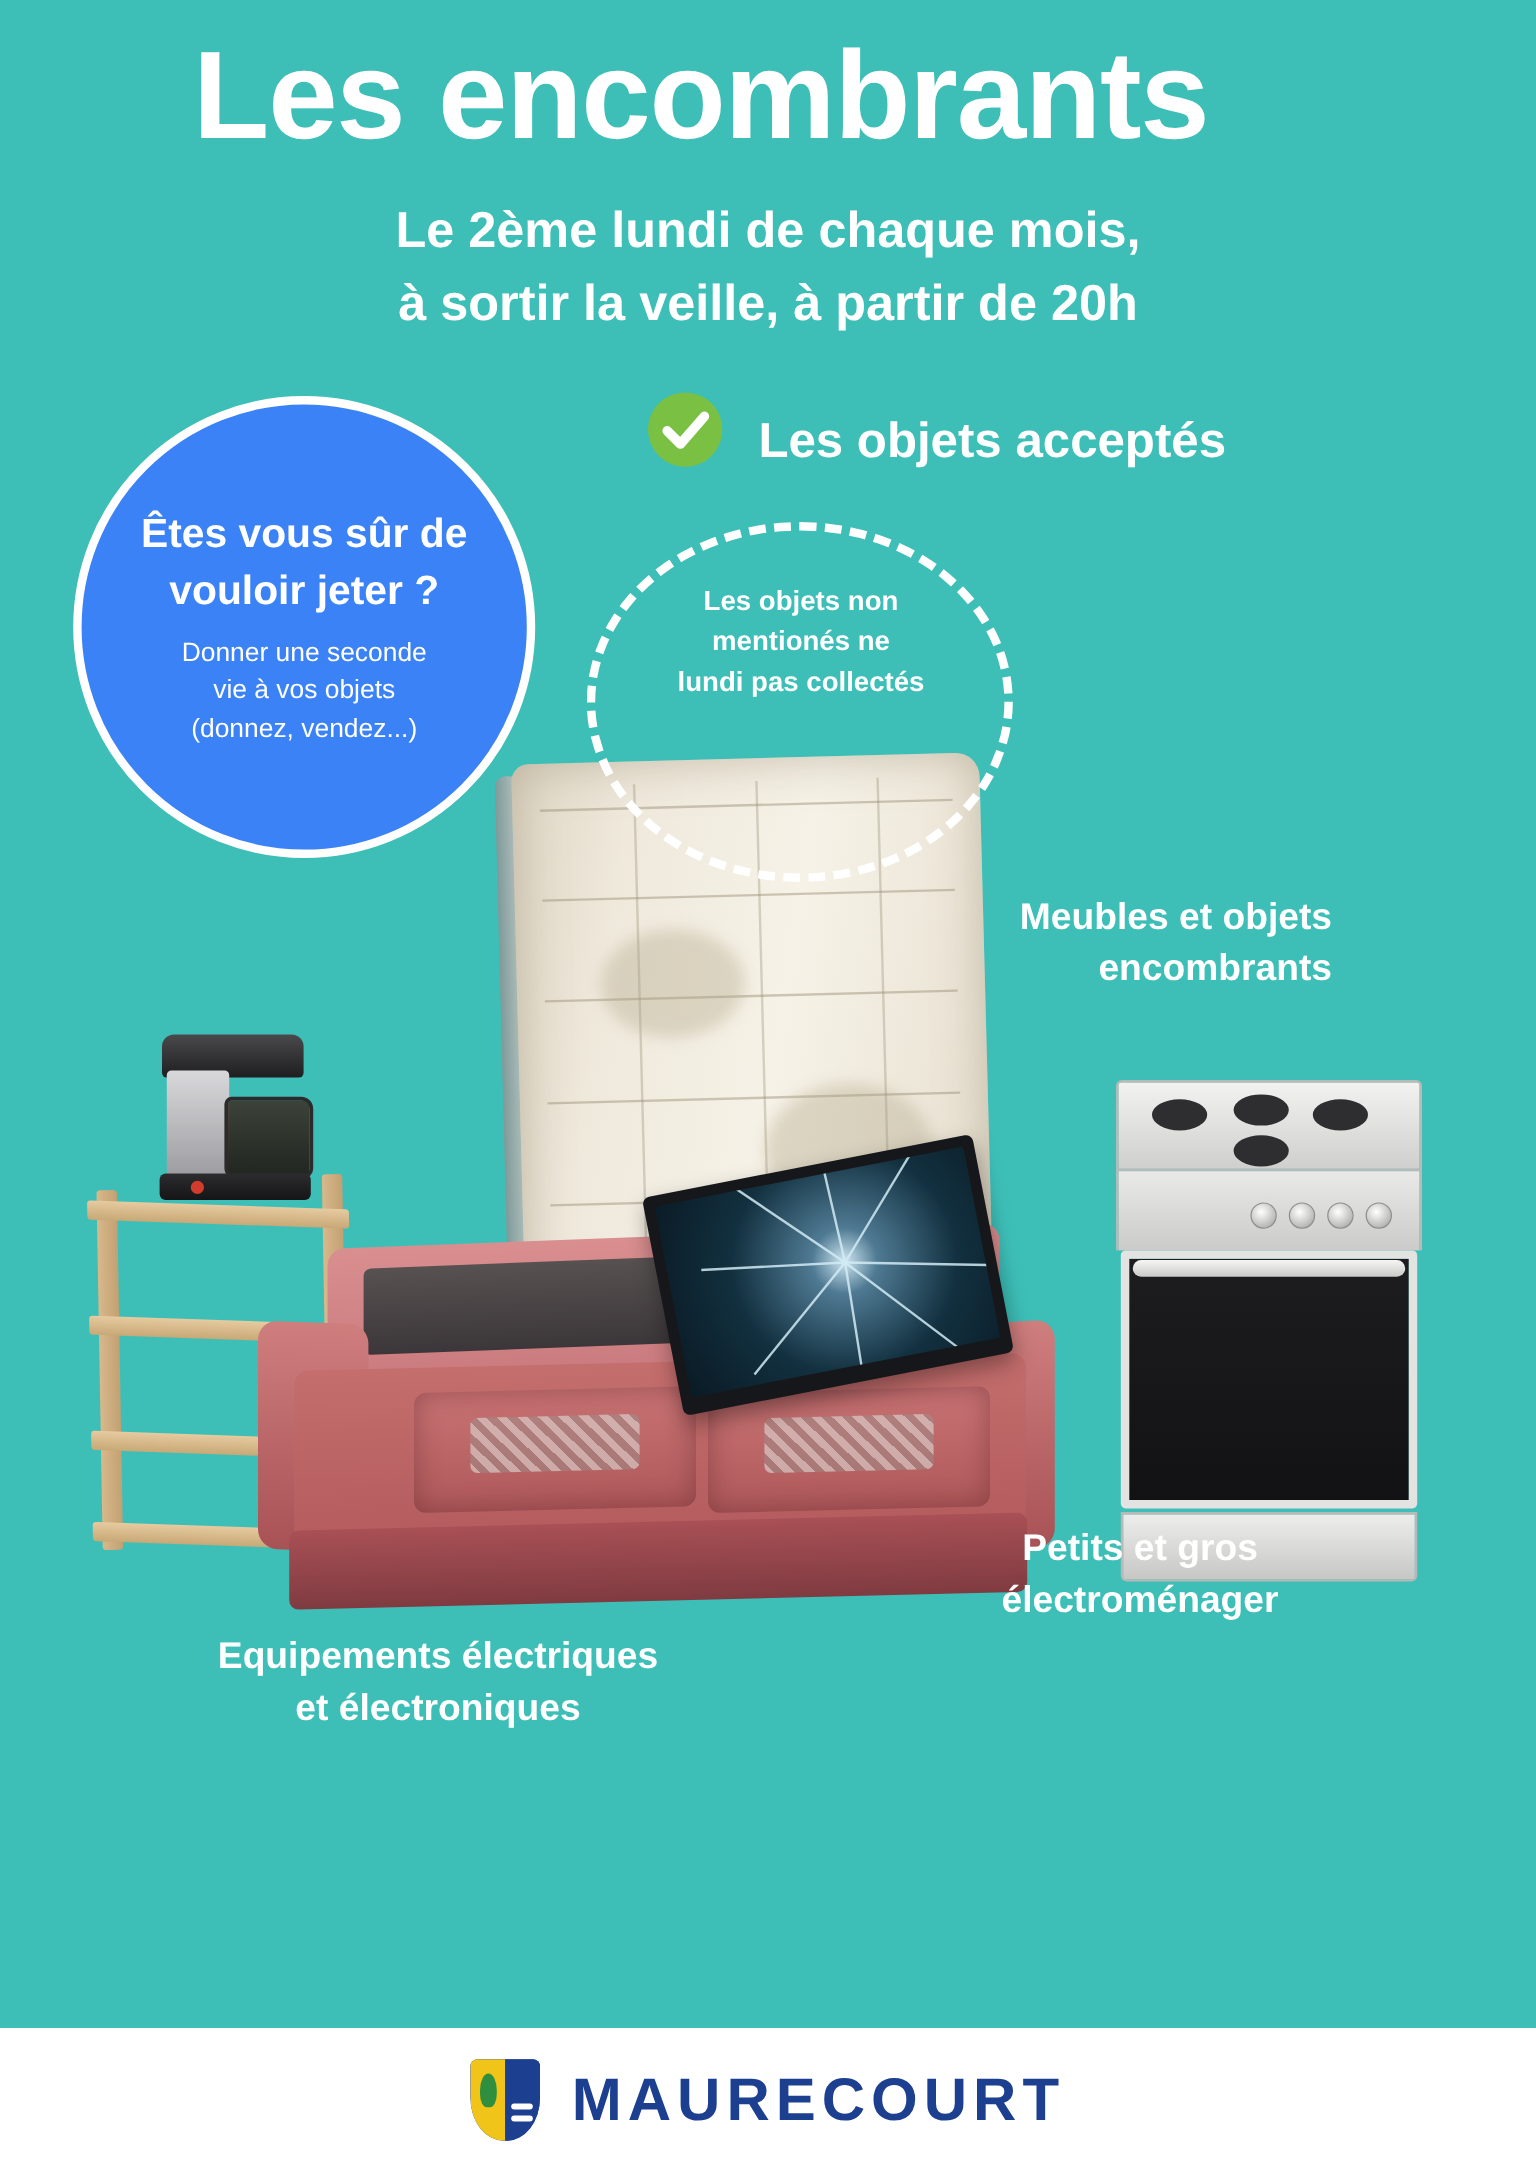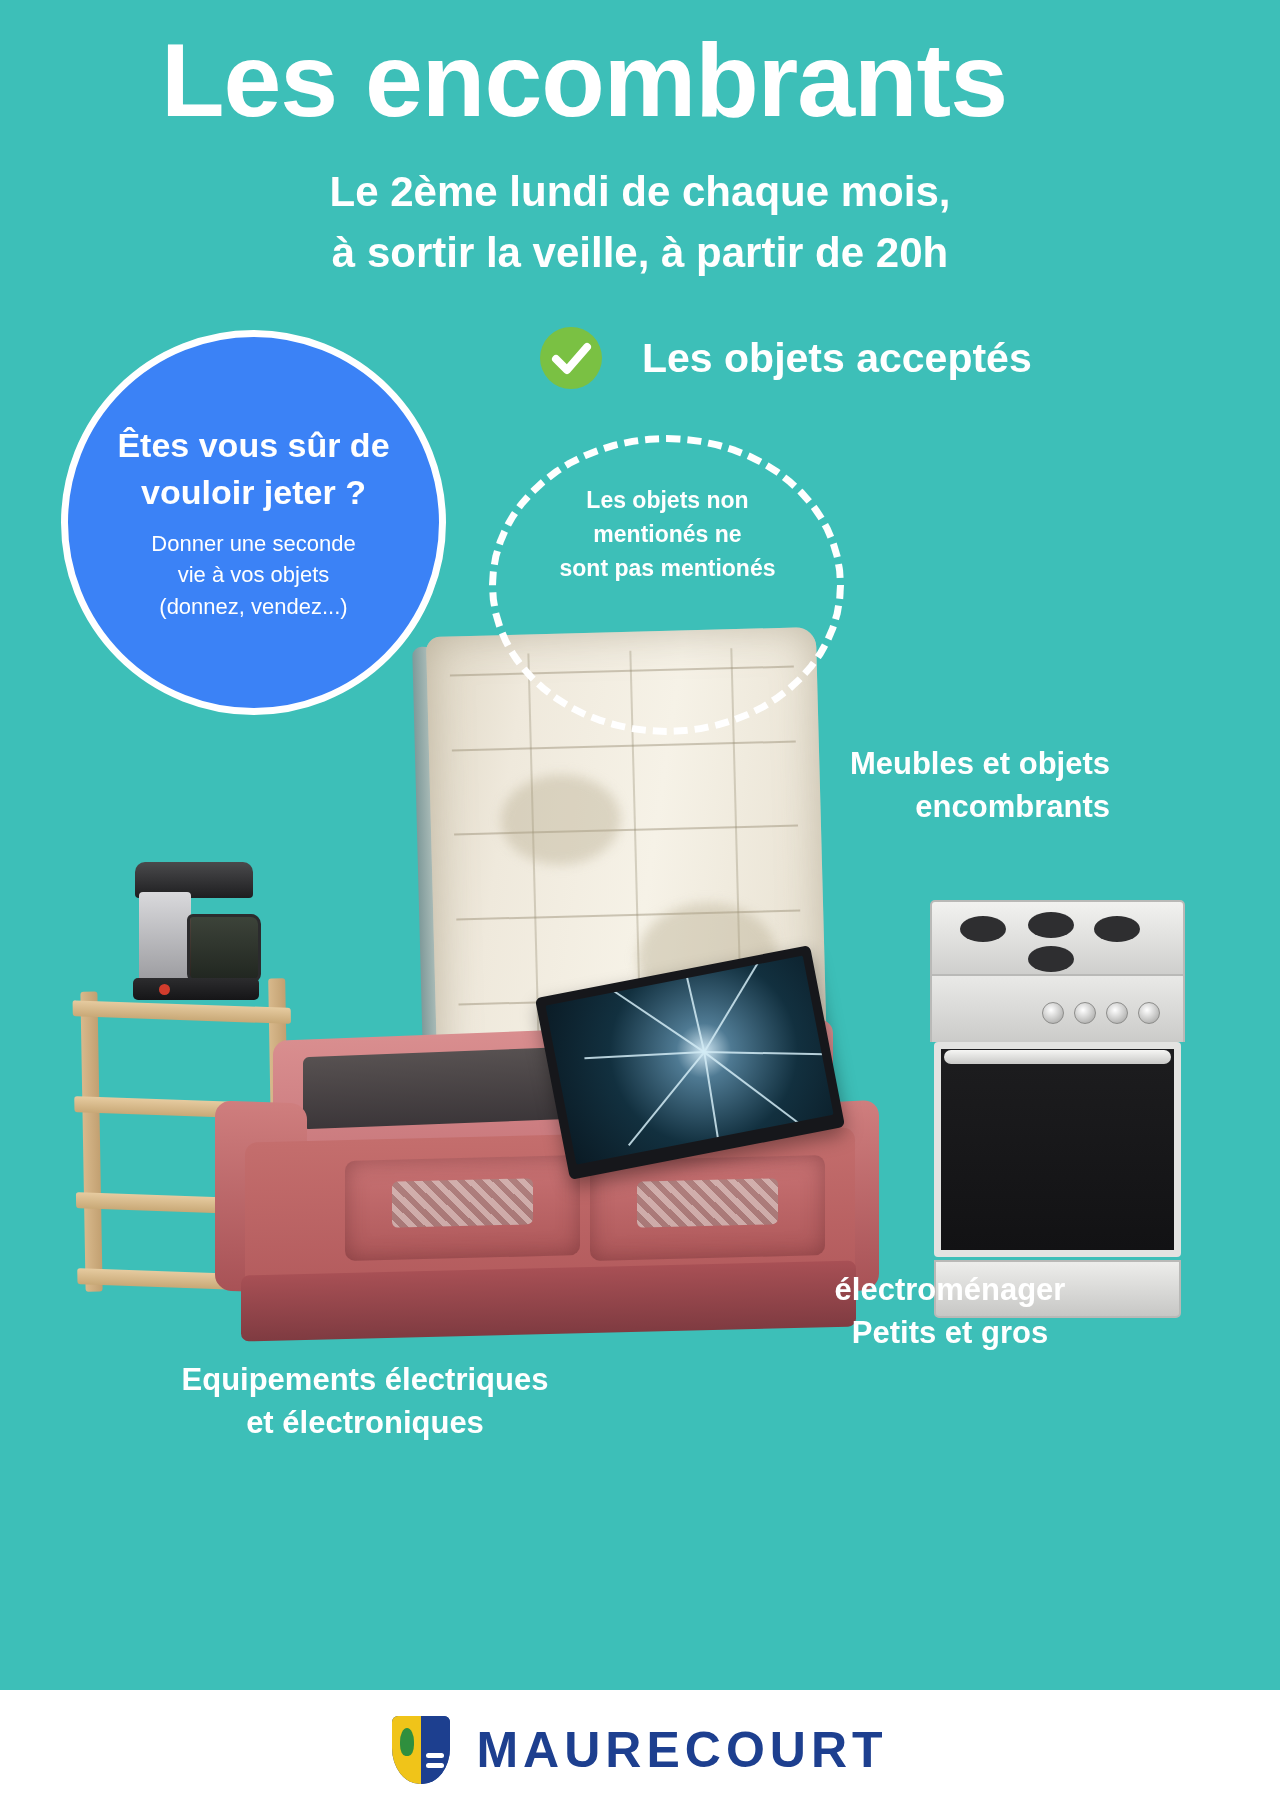--- a/index.html
+++ b/index.html
@@ -106,22 +106,22 @@
     line-height: 1.48;
     z-index: 25;
   }
 
   
   .accepted-row {
     position: absolute;
     left: 538px;
     top: 325px;
     display: flex;
-    align-items: center;
-    gap: 38px;
+    align-items: flex-end;
+    gap: 28px;
     z-index: 26;
   }
   .check-badge {
     width: 66px;
     height: 66px;
     position: relative;
   }
   .accepted-label {
     color: #ffffff;
     font-size: 41px;
@@ -563,21 +563,21 @@
         <path d="M18 34 L29 45 L49 22" fill="none" stroke="#ffffff" stroke-width="8" stroke-linecap="round" stroke-linejoin="round"></path>
       </svg>
     </span>
     <span class="accepted-label">Les objets acceptés</span>
   </div>
 
   <div class="dashed-circle"></div>
   <div class="dashed-text">
     <div>Les objets non</div>
     <div>mentionés ne</div>
-    <div>sont pas mentionés</div>
+    <div>lundi pas collectés</div>
   </div>
 
   <div class="orange-circle">
     <div class="oc-title">Êtes vous sûr de vouloir jeter ?</div>
     <div class="oc-sub">
       <div>Donner une seconde</div>
       <div>vie à vos objets</div>
       <div>(donnez, vendez...)</div>
     </div>
   </div>
@@ -666,22 +666,22 @@
       <div class="drawer"></div>
     </div>
 
   </div>
 
   <div class="caption cap-meubles">
     <div>Meubles et objets</div>
     <div>encombrants</div>
   </div>
   <div class="caption cap-electro">
+    <div>Petits et gros</div>
     <div>électroménager</div>
-    <div>Petits et gros</div>
   </div>
   <div class="caption cap-equip">
     <div>Equipements électriques</div>
     <div>et électroniques</div>
   </div>
 
   <div class="footer">
     <span class="crest">
       <span class="crest-shape">
         <span class="crest-left"></span>

